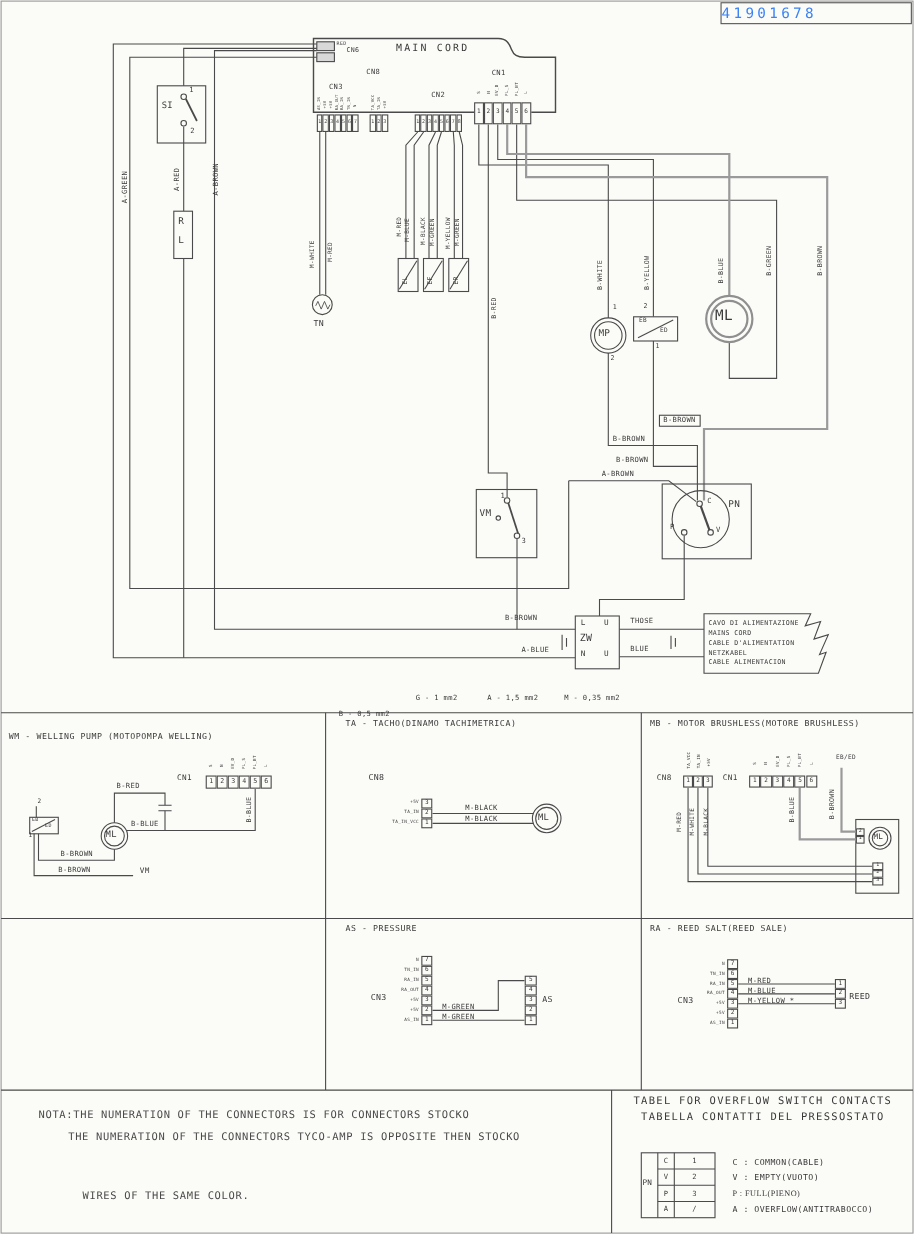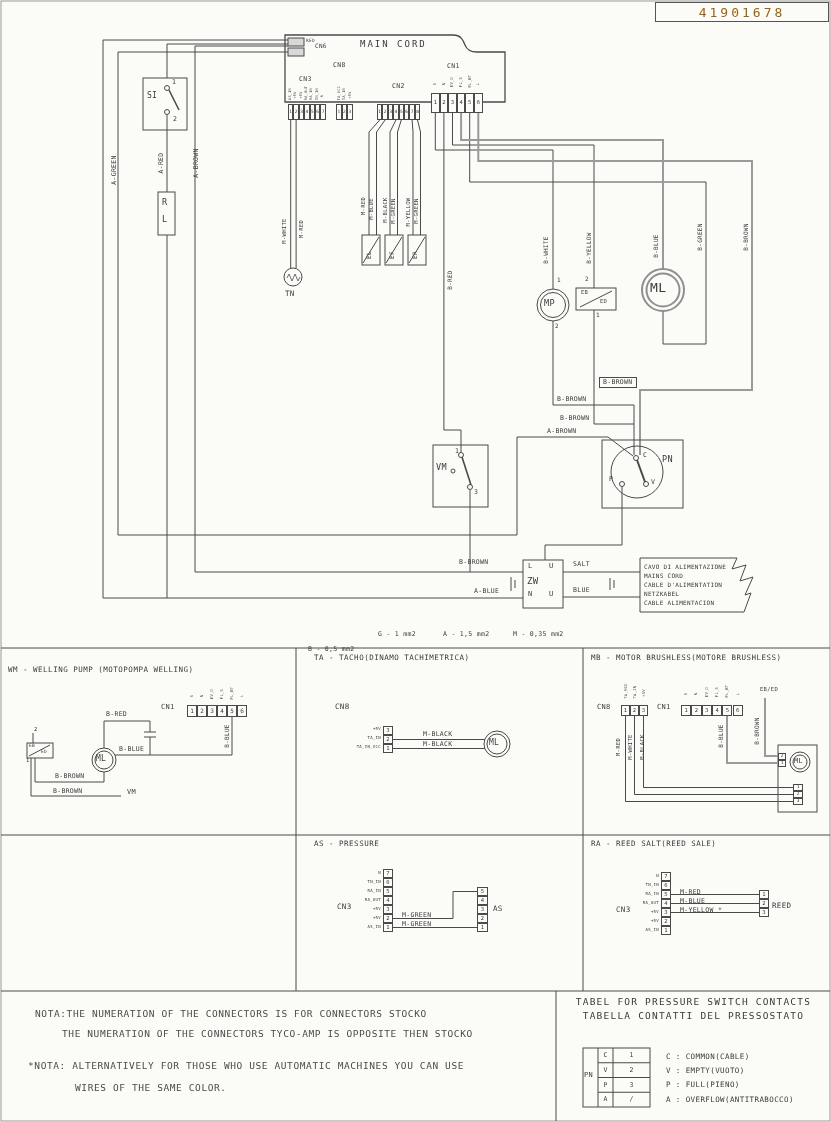--- a/index.html
+++ b/index.html
@@ -5,21 +5,21 @@
   html,body{margin:0;padding:0;background:#e8e8e8}
   #diagram{position:relative;width:831px;height:1122px;background:#fbfbf8;
     font-family:"DejaVu Sans Mono","Liberation Mono",monospace;color:#3a3a3a;overflow:hidden}
   svg{position:absolute;left:0;top:0}
   .lb{position:absolute;white-space:nowrap;letter-spacing:.3px;line-height:1}
   .lv{transform:translate(-50%,-50%) rotate(-90deg)}
   .bx{border:1px solid #4a4a4a;padding:1px 3px;background:#fbfbf8}
   .cell{position:absolute;border:1px solid #4a4a4a;background:#fbfbf8;display:flex;
     align-items:center;justify-content:center;box-sizing:border-box;line-height:1}
   .pnbox{position:absolute;left:655px;top:2px;width:172px;height:18px;border:1px solid #555;
-    display:flex;align-items:center;justify-content:center;font-size:13px;letter-spacing:3px;color:#a16207}
+    display:flex;align-items:center;font-size:13px;letter-spacing:3px;color:#3b82f6}
   .ptitle{position:absolute;font-size:7.5px;letter-spacing:.5px}
   .note{position:absolute;font-size:9.5px;letter-spacing:.6px;color:#4a4a4a}
   .ptt{position:absolute;width:271px;left:558px;text-align:center;font-size:9.5px;letter-spacing:1.2px}
   .plg{position:absolute;left:666px;font-size:7.5px;letter-spacing:.4px}
 </style>
 </head>
 <body>
 
 <div id="diagram">
 
@@ -190,24 +190,23 @@
   </div>
 
   <div class="ptitle" style="left:8px;top:665px">WM - WELLING PUMP (MOTOPOMPA WELLING)</div>
   <div class="ptitle" style="left:314px;top:653px">TA - TACHO(DINAMO TACHIMETRICA)</div>
   <div class="ptitle" style="left:591px;top:653px">MB - MOTOR BRUSHLESS(MOTORE BRUSHLESS)</div>
   <div class="ptitle" style="left:314px;top:839px">AS - PRESSURE</div>
   <div class="ptitle" style="left:591px;top:839px">RA - REED SALT(REED SALE)</div>
 
   <div class="note" style="left:62px;top:1028px">THE NUMERATION OF THE CONNECTORS TYCO-AMP IS OPPOSITE THEN STOCKO</div>
   <div class="note" style="left:35px;top:1008px">NOTA:THE NUMERATION OF THE CONNECTORS IS FOR CONNECTORS STOCKO</div>
-  <div class="note" style="left:28px;top:1060px">*NOTA: ALTERNATIVELY FOR THOSE WHO USE AUTOMATIC MACHINES YOU CAN USE</div>
   <div class="note" style="left:75px;top:1082px">WIRES OF THE SAME COLOR.</div>
 
-  <div class="ptt" style="top:996px">TABEL FOR PRESSURE SWITCH CONTACTS</div>
+  <div class="ptt" style="top:996px">TABEL FOR OVERFLOW SWITCH CONTACTS</div>
   <div class="ptt" style="top:1010px">TABELLA CONTATTI DEL PRESSOSTATO</div>
   <div class="lb lh" style="left:584px;top:1072px;font-size:7px">PN</div>
 
 <div class="lb lh" style="left: 360px; top: 40px; font-size: 9px; letter-spacing: 2px;">MAIN CORD</div>
     <div class="lb lh" style="left: 306px; top: 39px; font-size: 4.5px;">RED</div>
     <div class="lb lh" style="left: 315px; top: 43px; font-size: 6px;">CN6</div>
     <div class="lb lh" style="left: 299px; top: 76px; font-size: 6.5px;">CN3</div>
     <div class="lb lh" style="left: 333px; top: 62px; font-size: 6.5px;">CN8</div>
     <div class="lb lh" style="left: 392px; top: 83px; font-size: 6.5px;">CN2</div>
     <div class="lb lh" style="left: 447px; top: 63px; font-size: 6.5px;">CN1</div>
@@ -230,21 +229,21 @@
     <div class="lb lh" style="left: 474px; top: 489px; font-size: 6.5px;">3</div>
     <div class="lb lh" style="left: 662px; top: 455px; font-size: 8.5px;">PN</div>
     <div class="lb lh" style="left: 643px; top: 452px; font-size: 6.5px;">C</div>
     <div class="lb lh" style="left: 651px; top: 479px; font-size: 6.5px;">V</div>
     <div class="lb lh" style="left: 609px; top: 476px; font-size: 6.5px;">P</div>
     <div class="lb lh" style="left: 528px; top: 563px; font-size: 7px;">L</div>
     <div class="lb lh" style="left: 549px; top: 563px; font-size: 7px;">U</div>
     <div class="lb lh" style="left: 527px; top: 577px; font-size: 9px;">ZW</div>
     <div class="lb lh" style="left: 528px; top: 591px; font-size: 7px;">N</div>
     <div class="lb lh" style="left: 549px; top: 591px; font-size: 7px;">U</div>
-    <div class="lb lh" style="left: 573px; top: 561px; font-size: 6.5px;">SALT</div>
+    <div class="lb lh" style="left: 573px; top: 561px; font-size: 6.5px;">THOSE</div>
     <div class="lb lh" style="left: 573px; top: 587px; font-size: 6.5px;">BLUE</div>
     <div class="lb lh" style="left: 459px; top: 559px; font-size: 6.5px;">B-BROWN</div>
     <div class="lb lh" style="left: 474px; top: 588px; font-size: 6.5px;">A-BLUE</div>
     <div class="lb lh bx" style="left: 599px; top: 377px; font-size: 6.5px;">B-BROWN</div>
     <div class="lb lh" style="left: 557px; top: 396px; font-size: 6.5px;">B-BROWN</div>
     <div class="lb lh" style="left: 560px; top: 415px; font-size: 6.5px;">B-BROWN</div>
     <div class="lb lh" style="left: 547px; top: 428px; font-size: 6.5px;">A-BROWN</div>
     <div class="lb lh" style="left: 644px; top: 564px; font-size: 6px;">CAVO DI ALIMENTAZIONE</div>
     <div class="lb lh" style="left: 644px; top: 573px; font-size: 6px;">MAINS CORD</div>
     <div class="lb lh" style="left: 644px; top: 582px; font-size: 6px;">CABLE D'ALIMENTATION</div>
@@ -428,15 +427,15 @@
     <div class="lb lh" style="left: 598px; top: 1052px; width: 15px; text-align: center; font-size: 6.5px;">C</div>
     <div class="lb lh" style="left: 613px; top: 1052px; width: 37px; text-align: center; font-size: 6.5px;">1</div>
     <div class="lb lh" style="left: 598px; top: 1066.75px; width: 15px; text-align: center; font-size: 6.5px;">V</div>
     <div class="lb lh" style="left: 613px; top: 1066.75px; width: 37px; text-align: center; font-size: 6.5px;">2</div>
     <div class="lb lh" style="left: 598px; top: 1081.5px; width: 15px; text-align: center; font-size: 6.5px;">P</div>
     <div class="lb lh" style="left: 613px; top: 1081.5px; width: 37px; text-align: center; font-size: 6.5px;">3</div>
     <div class="lb lh" style="left: 598px; top: 1096.25px; width: 15px; text-align: center; font-size: 6.5px;">A</div>
     <div class="lb lh" style="left: 613px; top: 1096.25px; width: 37px; text-align: center; font-size: 6.5px;">/</div>
     <div class="plg" style="top: 1052px;">C : COMMON(CABLE)</div>
     <div class="plg" style="top: 1066.2px;">V : EMPTY(VUOTO)</div>
-    <div class="plg" style="top: 1080.4px;">P : FULL(PIENO)</div>
+    <div class="plg" style="top: 1080.4px; font-family: Liberation Serif, serif;">P : FULL(PIENO)</div>
     <div class="plg" style="top: 1094.6px;">A : OVERFLOW(ANTITRABOCCO)</div>
   </div>
 
 </body></html>

